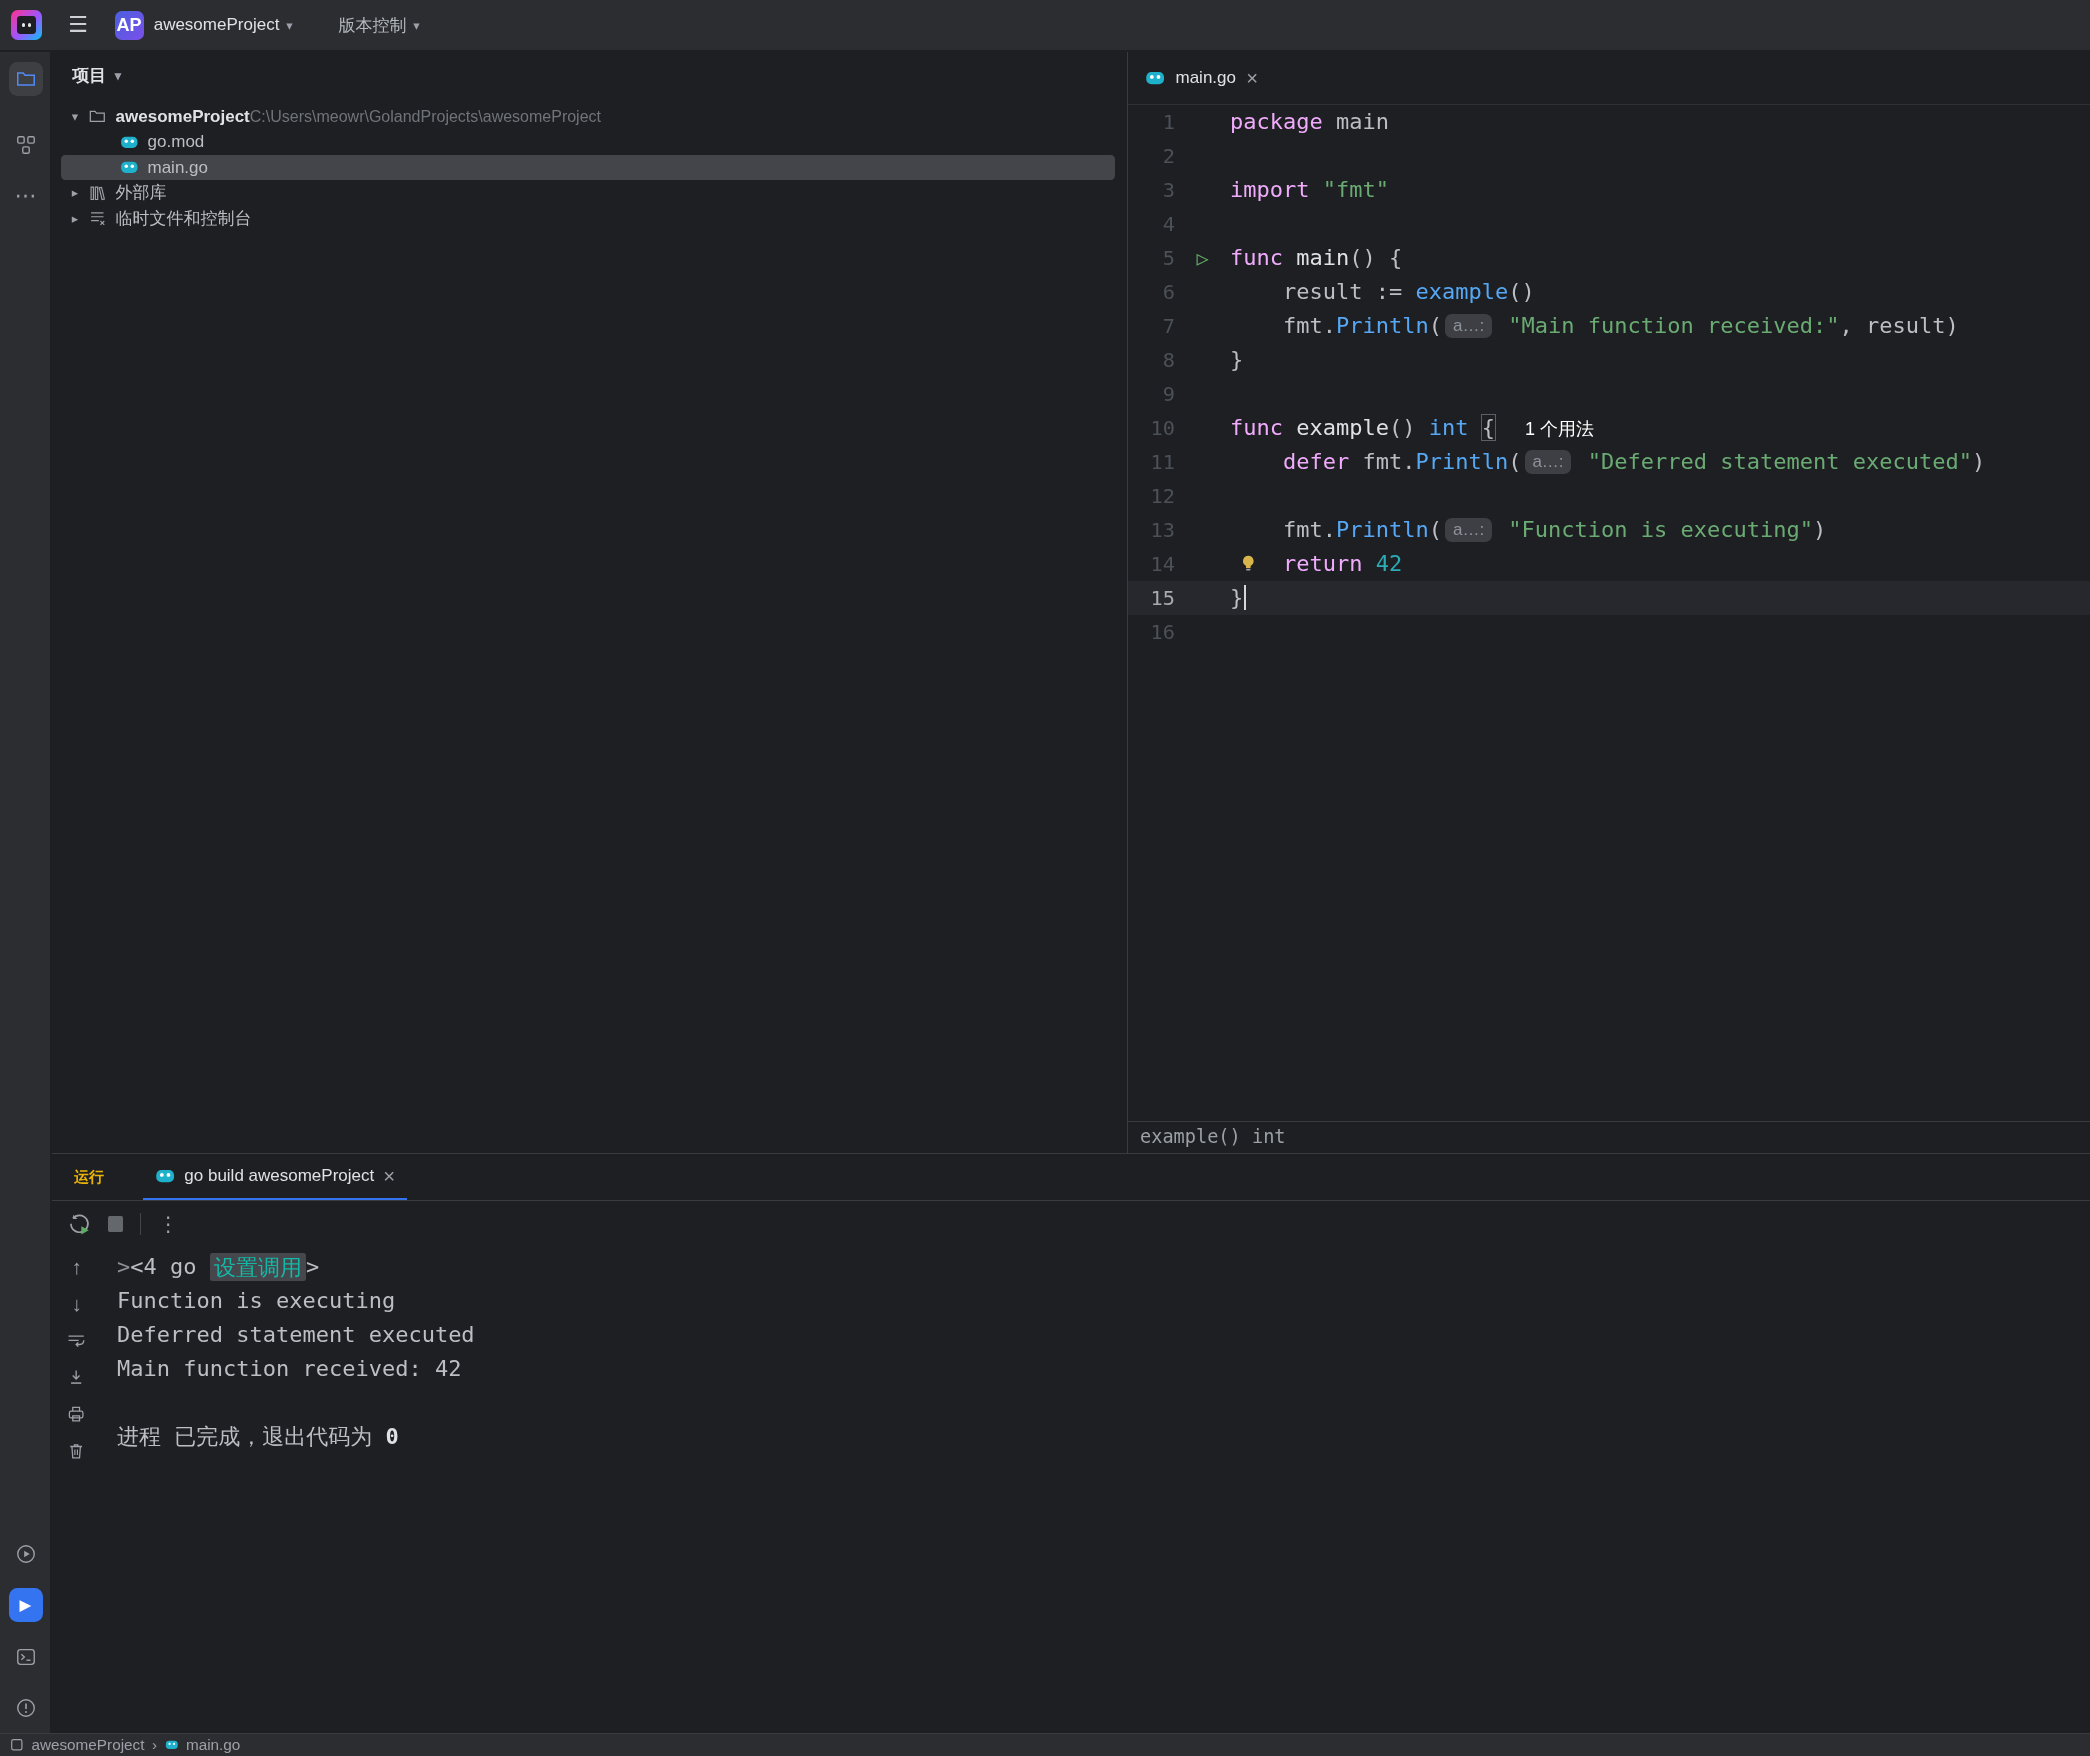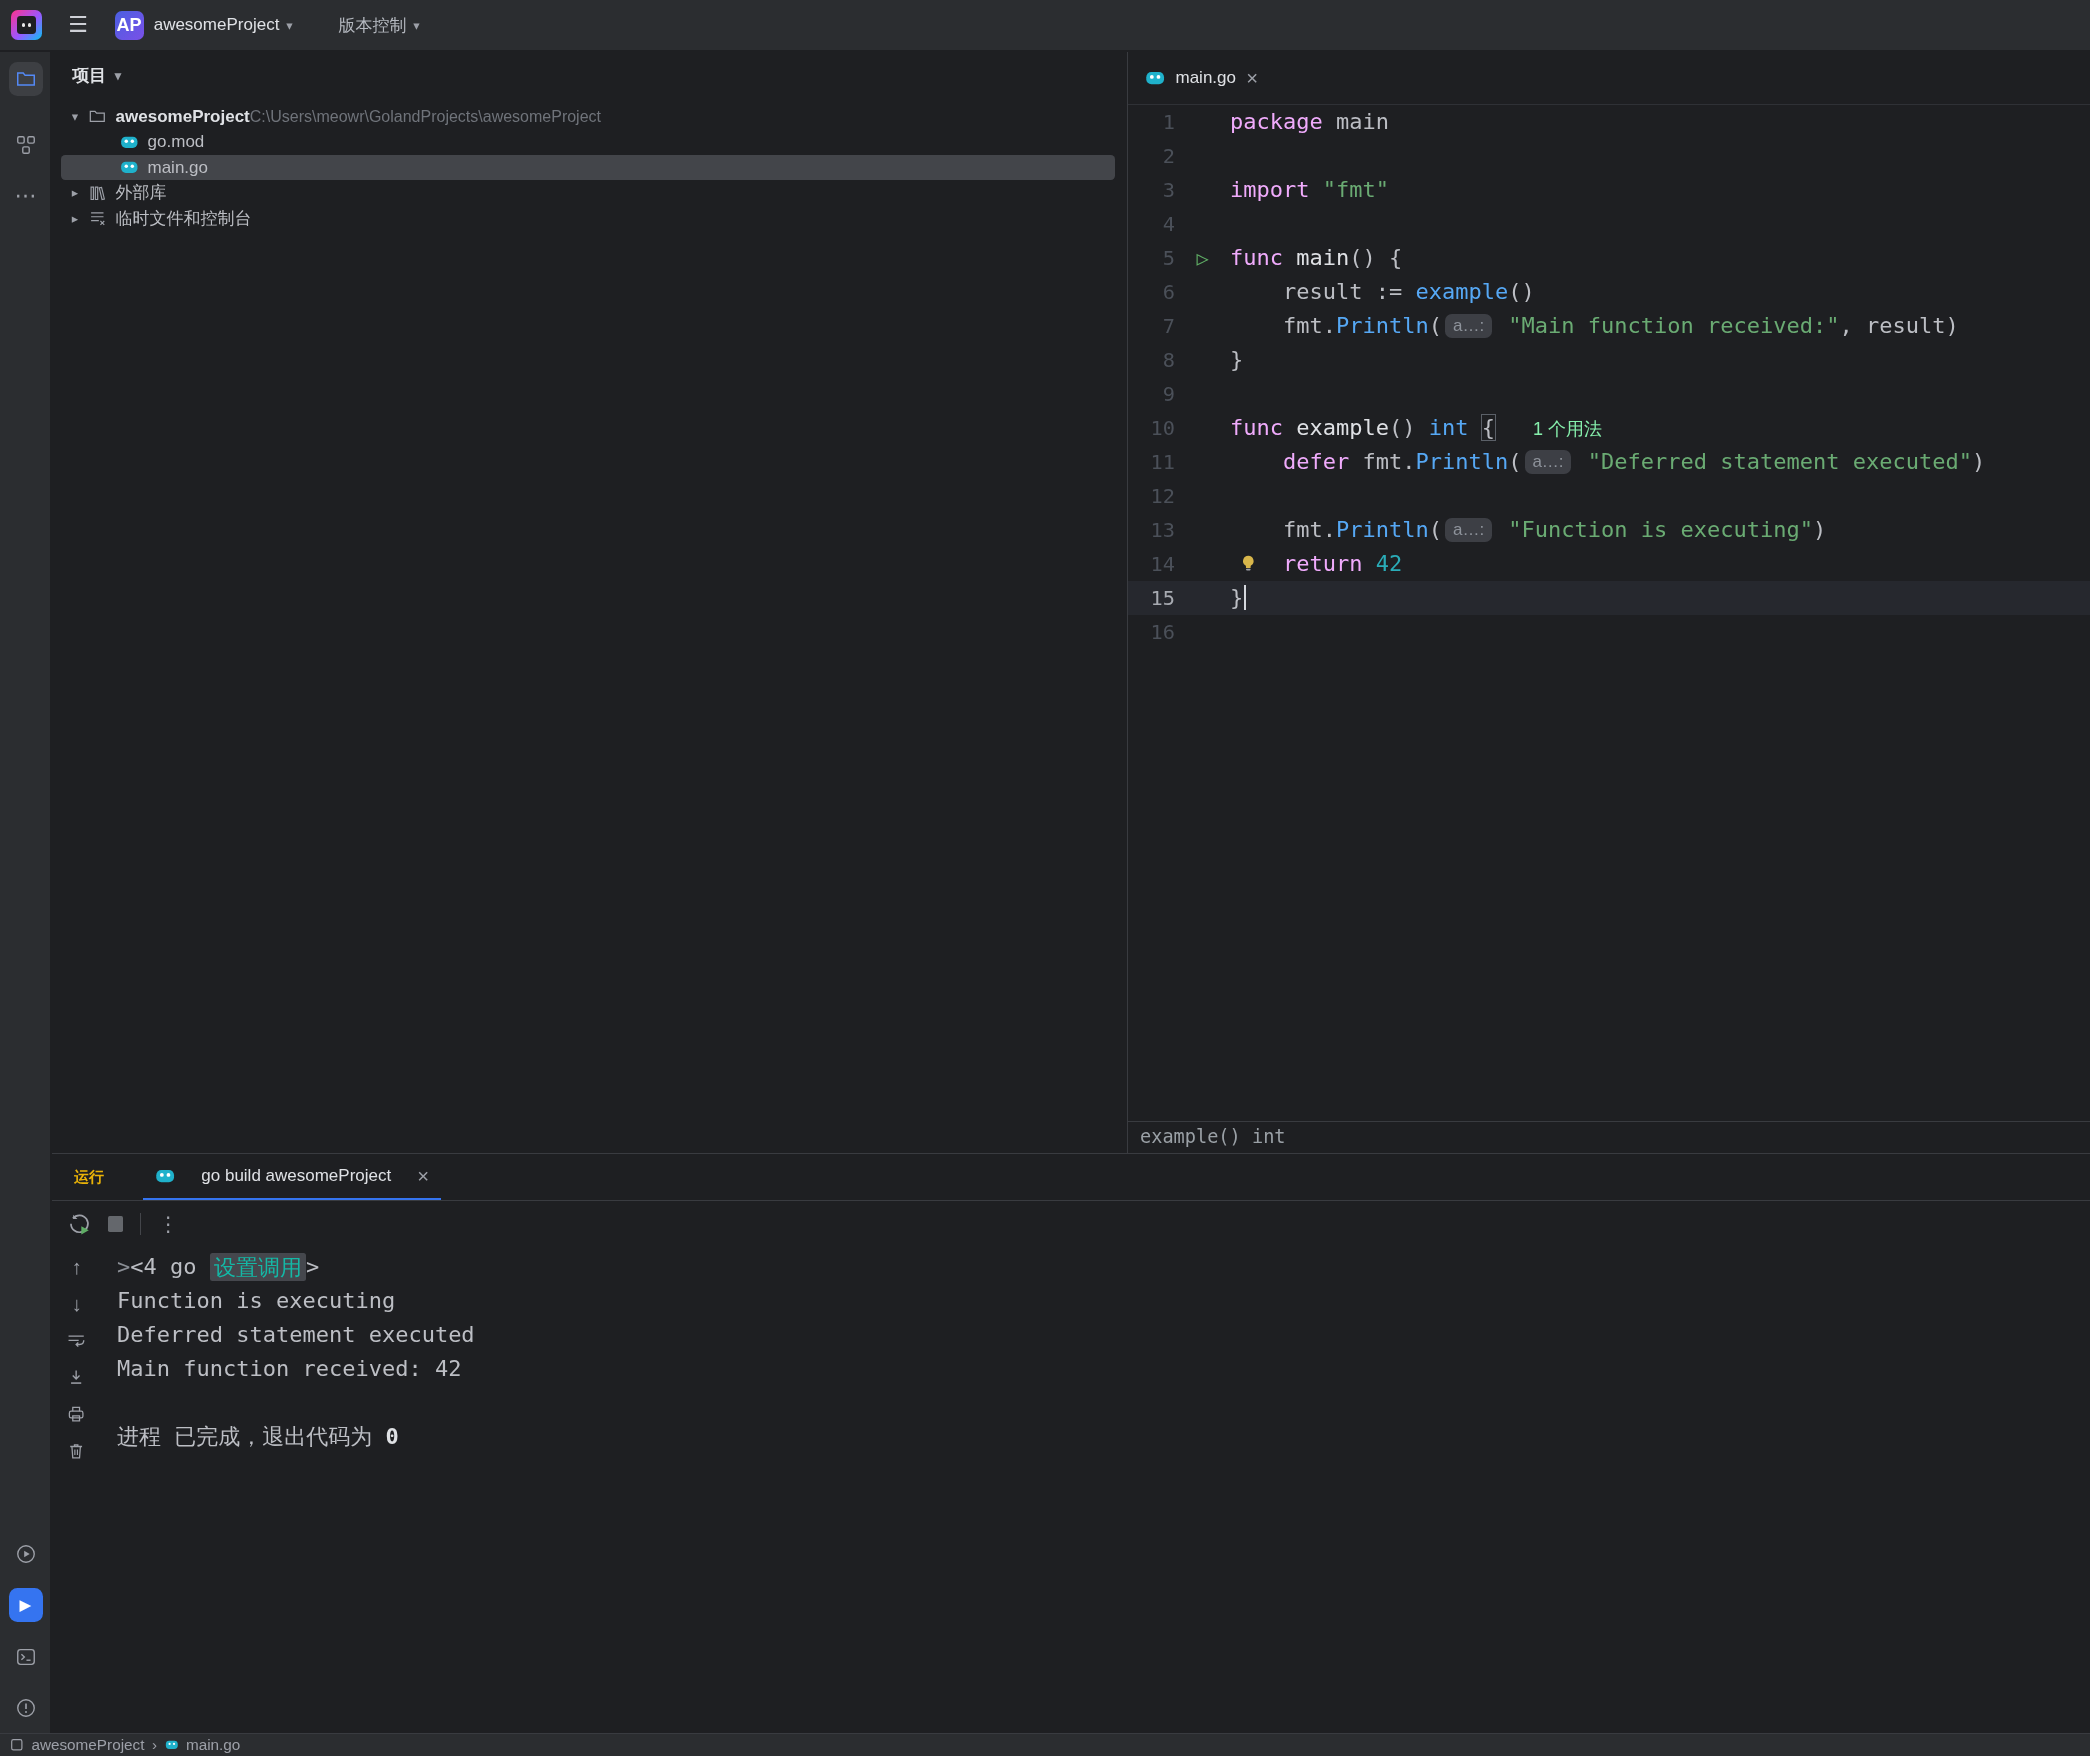--- a/index.html
+++ b/index.html
@@ -70,36 +70,36 @@
   .code { white-space:pre; color:#bcbec4; position:relative; padding-left:0; }
   .tok.kw   { color:#f0abfc; }
   .tok.str  { color:#6aab73; }
   .tok.num  { color:#2aacb8; }
   .tok.fn   { color:#56a8f5; }
   .tok.def  { color:#dfe1e5; }
   .tok.type { color:#56a8f5; }
   .tok.inlay { display:inline-block; background:#3d3f45; color:#8e939b; border-radius:6.8px;
                padding:0 7.6px; font-family:"Liberation Sans", sans-serif; font-size:17px;
                line-height:24px; margin:0 3.4px; vertical-align:2.5px; }
-  .tok.usage { color:#86efac; font-family:"Liberation Sans", sans-serif; font-size:18px; margin-left:38px; }
+  .tok.usage { color:#ffffff; font-family:"Liberation Sans", sans-serif; font-size:18px; margin-left:30px; }
   .tok.brace { outline:1.7px solid #5b6068; outline-offset:-0.8px; }
   .caret { display:inline-block; width:1.7px; height:25.4px; background:#d4d7dd;
            vertical-align:-5.1px; margin-left:0.8px; }
   .bulb { position:absolute; left:8.5px; top:6.8px; }
   #editor-context { position:absolute; left:0; right:0; bottom:0; height:32px;
                     border-top:0.8px solid #393b40; line-height:30.5px; padding-left:12px;
                     font-family:"DejaVu Sans Mono", monospace; font-size:18.6px; color:#9aa0a6; }
 
   
   #runpanel { position:absolute; left:52px; top:1153px; width:2038px; height:581px;
               background:#1e1f22; border-top:0.8px solid #393b40; }
   #run-header { height:47px; border-bottom:0.8px solid #393b40; display:flex; align-items:stretch; }
   .run-title { display:flex; align-items:center; padding-left:22px; font-size:15px;
                font-weight:600; color:#eab308; }
-  .run-tab { margin-left:39px; display:flex; align-items:center; gap:26px; padding:0 12px;
+  .run-tab { margin-left:39px; display:flex; align-items:center; gap:9px; padding:0 12px;
              border-bottom:2.5px solid #3574f0; }
   .run-tab .label { font-size:17px; color:#dfe1e5; }
   #run-toolbar { height:46px; display:flex; align-items:center; padding-left:13.6px; gap:17px; }
   .stop-sq { width:15.3px; height:15.3px; background:#64676c; border-radius:1.7px; }
   .vdiv { width:0.8px; height:22px; background:#43454a; }
   .kebab { color:#9da0a8; font-size:20.3px; width:20.3px; text-align:center; }
   #console-body { position:absolute; left:0; top:93px; right:0; bottom:0; }
   #console-tools { position:absolute; left:0; top:0; width:49px; bottom:0;
                    display:flex; flex-direction:column; align-items:center;
                    padding-top:8.5px; gap:12.7px; }

